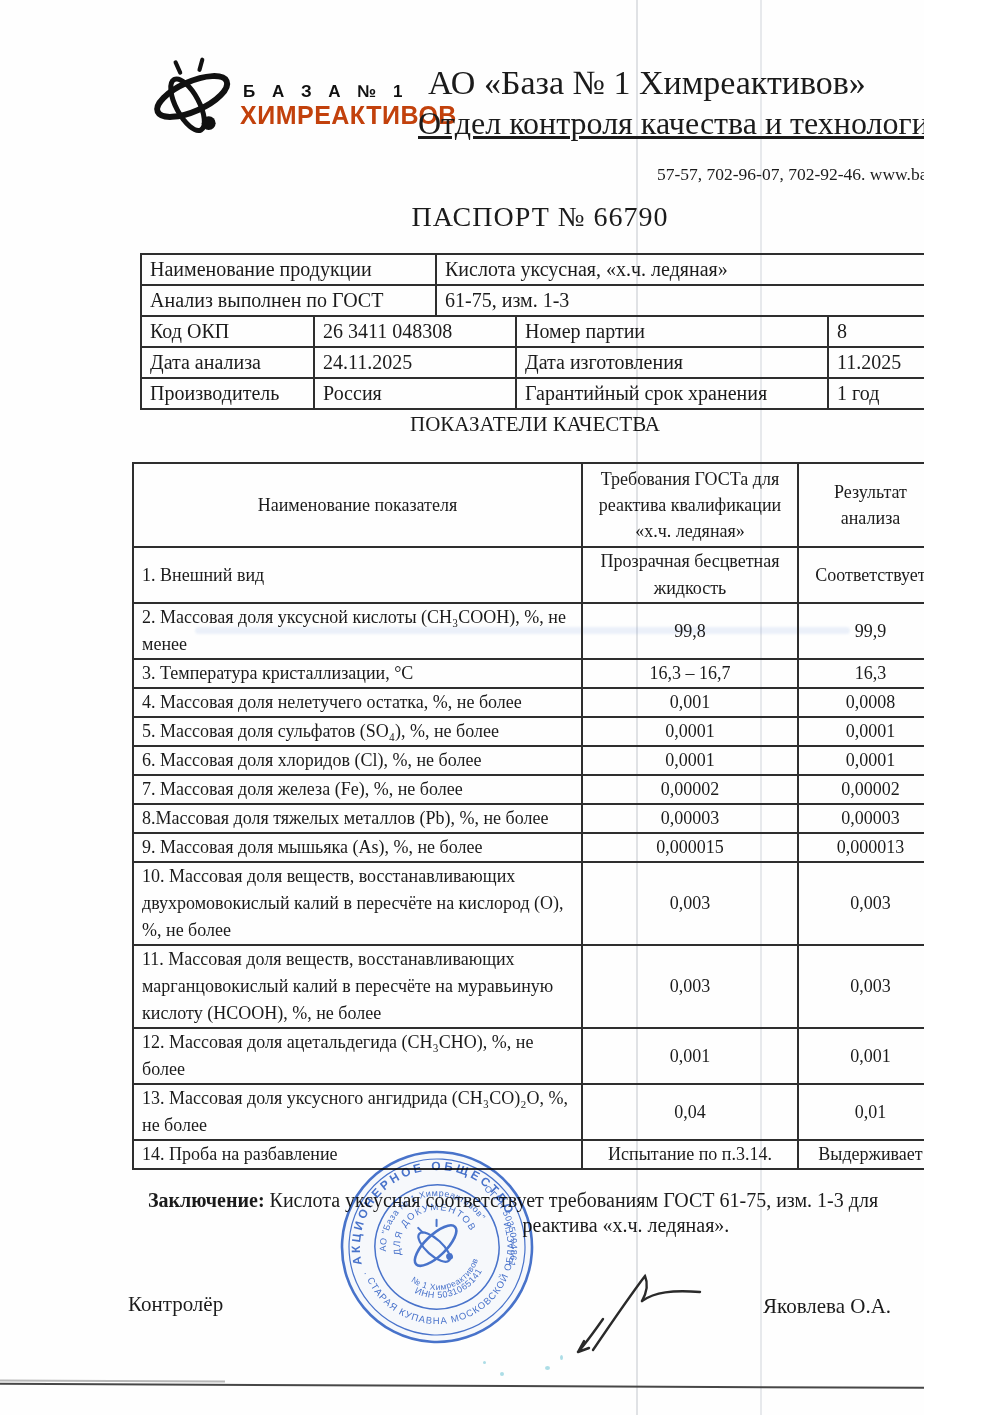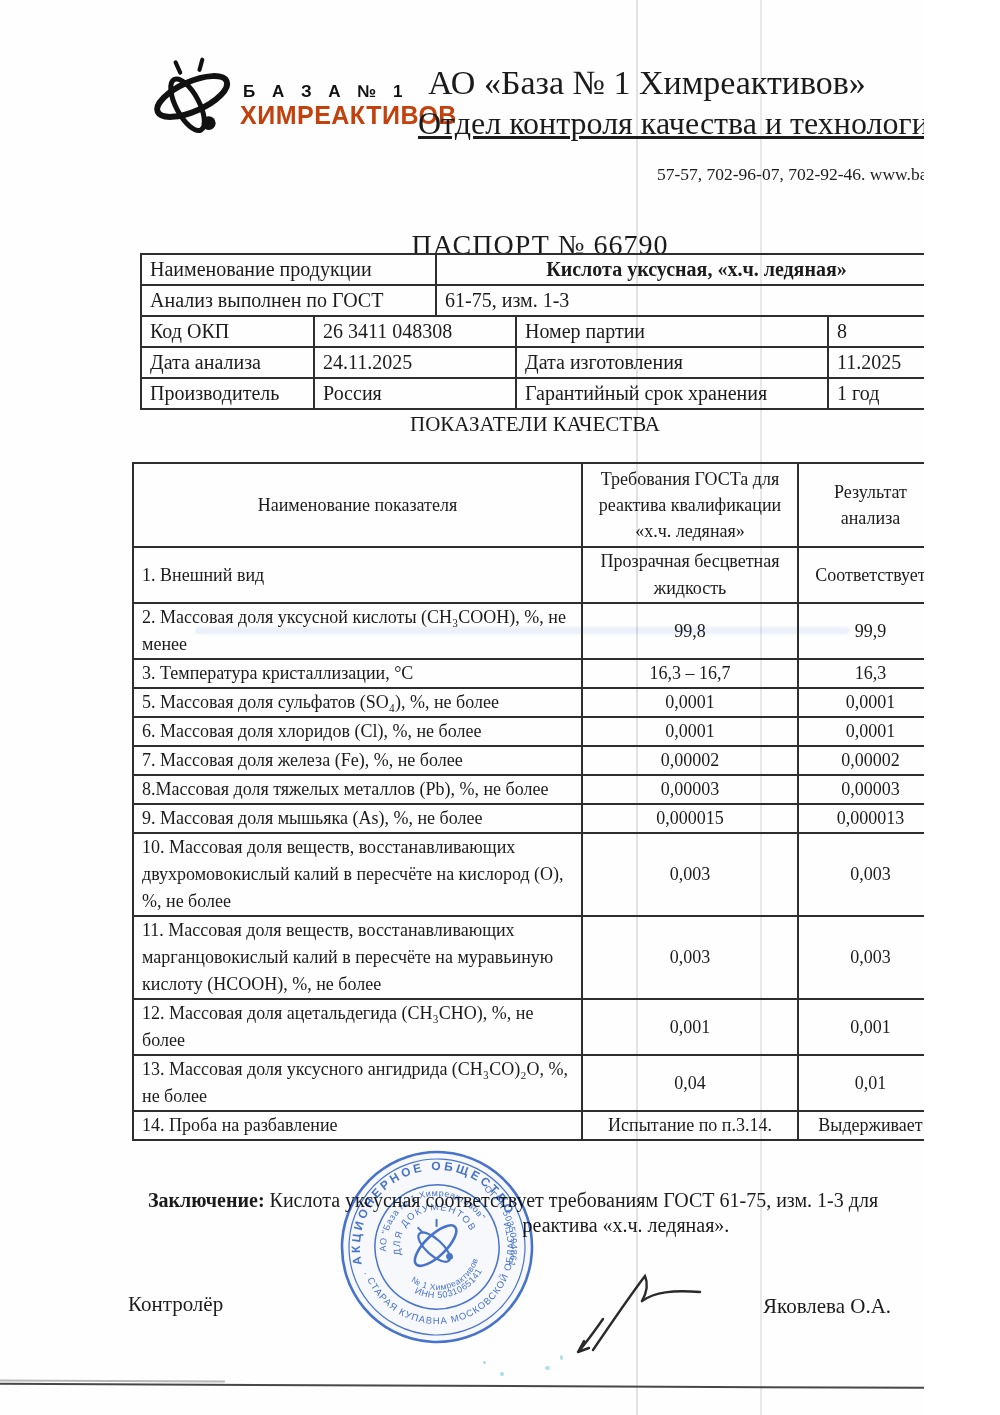--- a/index.html
+++ b/index.html
@@ -21,28 +21,28 @@
   .logo-t1{position:absolute;left:243px;top:82px;font-family:"Liberation Sans","DejaVu Sans",sans-serif;
     font-weight:bold;font-size:17px;letter-spacing:6px;color:#101010;white-space:nowrap;}
   .logo-t2{position:absolute;left:240px;top:101px;font-family:"Liberation Sans","DejaVu Sans",sans-serif;
     font-weight:bold;font-size:25px;letter-spacing:.5px;color:#c2410c;white-space:nowrap;}
   .company{position:absolute;left:428px;top:64px;font-size:34px;white-space:nowrap;}
   .dept{position:absolute;left:418px;top:105px;font-size:32px;white-space:nowrap;text-decoration:underline;}
   .addr{position:absolute;left:100px;width:880px;text-align:center;font-size:17.5px;}
   .addr.l1{top:143px;}
   .addr.l2{top:164px;text-align:right;}
   
-  .doc-title{position:absolute;left:140px;width:800px;top:201px;text-align:center;font-size:28px;letter-spacing:1px;margin-top:28px;}
+  .doc-title{position:absolute;left:140px;width:800px;top:201px;text-align:center;font-size:28px;letter-spacing:1px;}
   .q-title{position:absolute;left:135px;width:800px;top:412px;text-align:center;font-size:21px;}
   
   table{border-collapse:collapse;table-layout:fixed;}
   td,th{border:2px solid #2e2e2e;overflow:hidden;}
   .info-table{position:absolute;left:140px;top:253px;width:812px;font-size:20px;}
   .info-table td{height:29px;padding:0 4px 0 8px;white-space:nowrap;}
-  .info-table td.bold{font-weight:bold;text-align:center;}
+  .info-table td.bold{font-weight:normal;}
   .q-table{position:absolute;left:132px;top:462px;width:810px;font-size:18px;}
   .q-table th{font-weight:normal;text-align:center;padding:2px 4px;line-height:26px;}
   .q-table td{line-height:27px;padding:0 6px 0 8px;vertical-align:middle;min-height:27px;}
   .q-table td.c{text-align:center;padding:0 4px;}
   
   .conclusion{position:absolute;left:148px;top:1188px;width:786px;font-size:20px;line-height:25px;}
   .conclusion .lab{font-weight:bold;}
   .conclusion .l2{text-align:center;padding-left:170px;}
   .role{position:absolute;left:128px;top:1292px;font-size:21px;}
   .sign-name{position:absolute;left:763px;top:1294px;font-size:21px;}
@@ -144,20 +144,25 @@
         </tr>
         <tr>
           <td colspan="1">2. Массовая доля уксусной кислоты (CH₃COOH), %, не менее</td>
           <td class="c" colspan="1">99,8</td>
           <td class="c" colspan="1">99,9</td>
         </tr>
         <tr>
           <td colspan="1">3. Температура кристаллизации, °С</td>
           <td class="c" colspan="1">16,3 – 16,7</td>
           <td class="c" colspan="1">16,3</td>
+        </tr>
+        <tr>
+          <td colspan="1">4. Массовая доля нелетучего остатка, %, не более</td>
+          <td class="c" colspan="1">0,001</td>
+          <td class="c" colspan="1">0,0008</td>
         </tr>
         <tr>
           <td colspan="1">5. Массовая доля сульфатов (SO₄), %, не более</td>
           <td class="c" colspan="1">0,0001</td>
           <td class="c" colspan="1">0,0001</td>
         </tr>
         <tr>
           <td colspan="1">6. Массовая доля хлоридов (Cl), %, не более</td>
           <td class="c" colspan="1">0,0001</td>
           <td class="c" colspan="1">0,0001</td>

